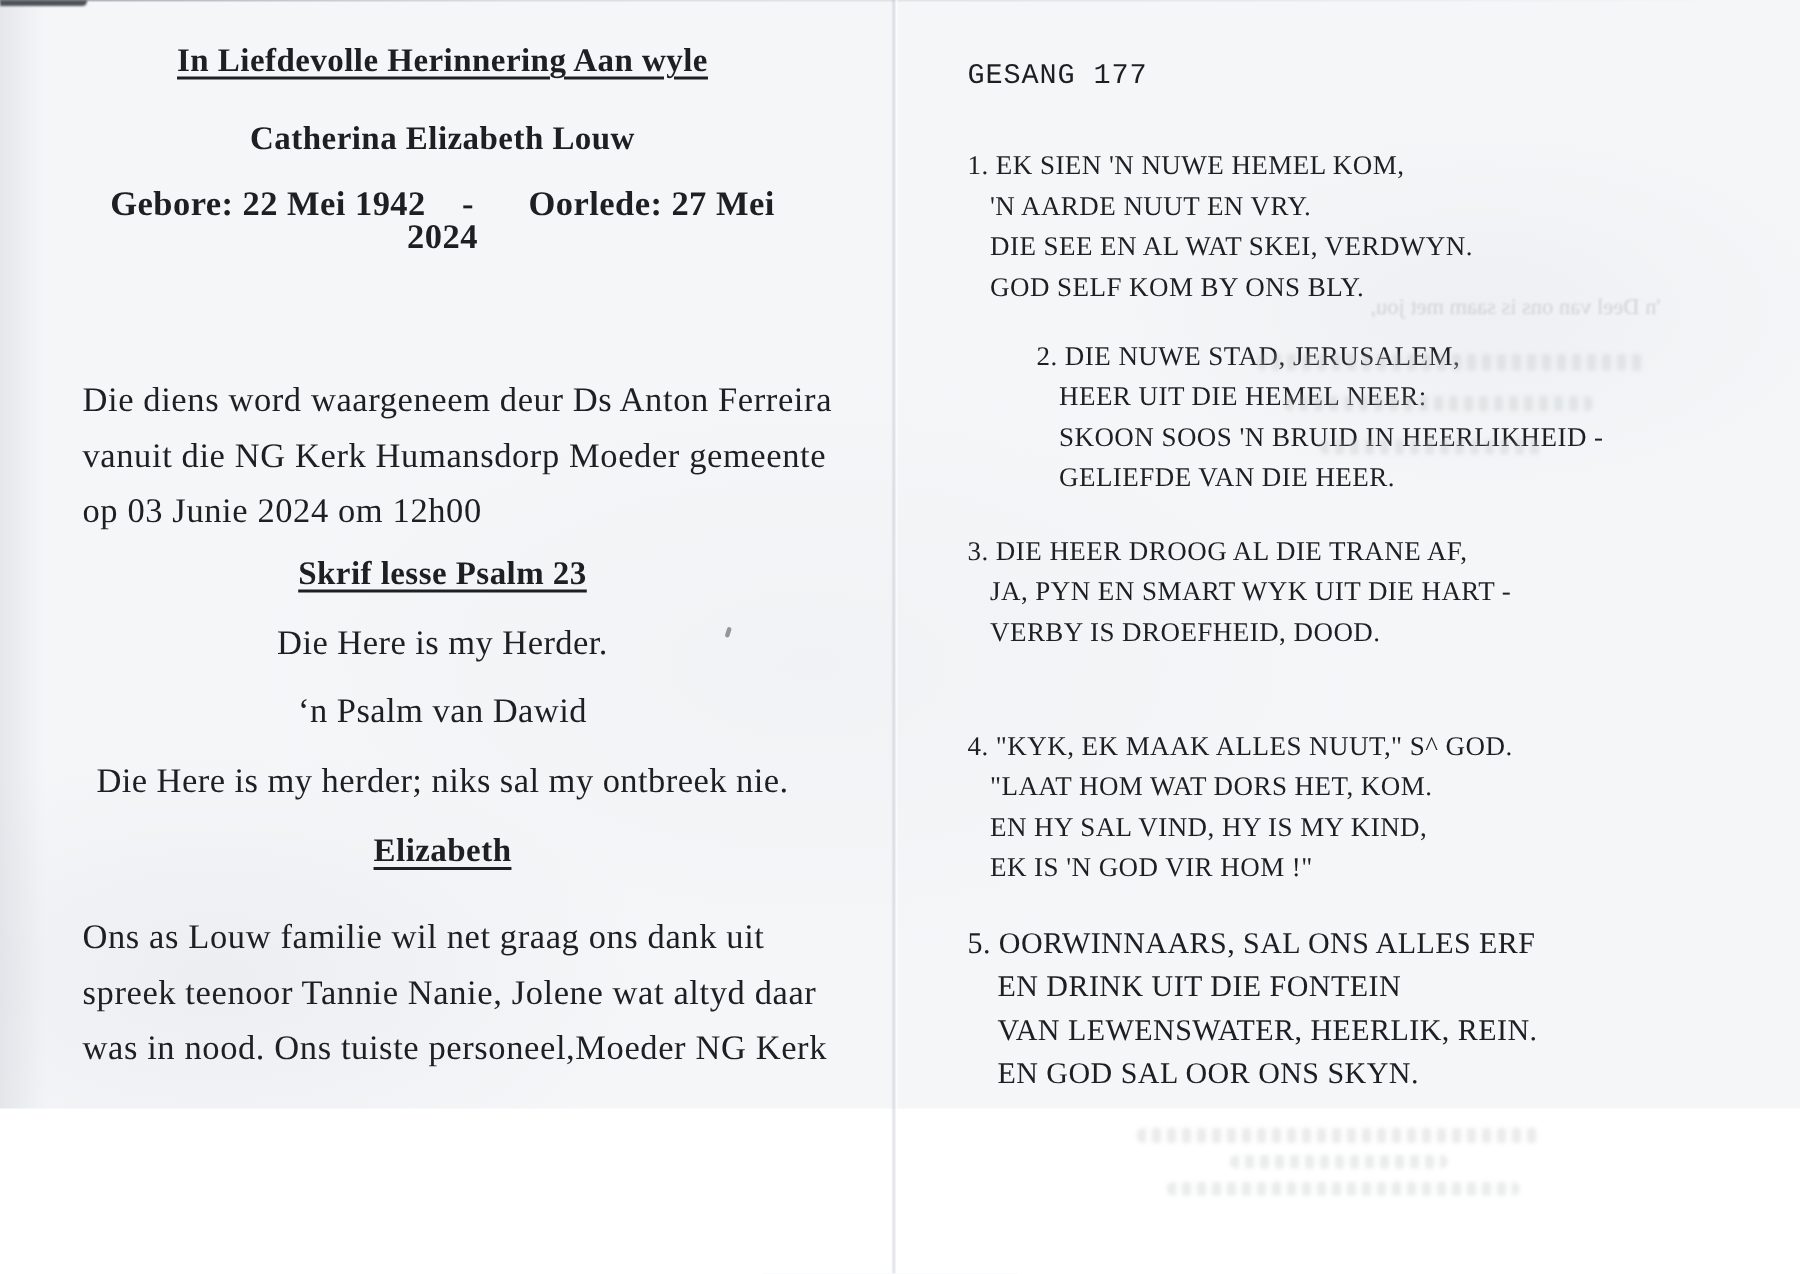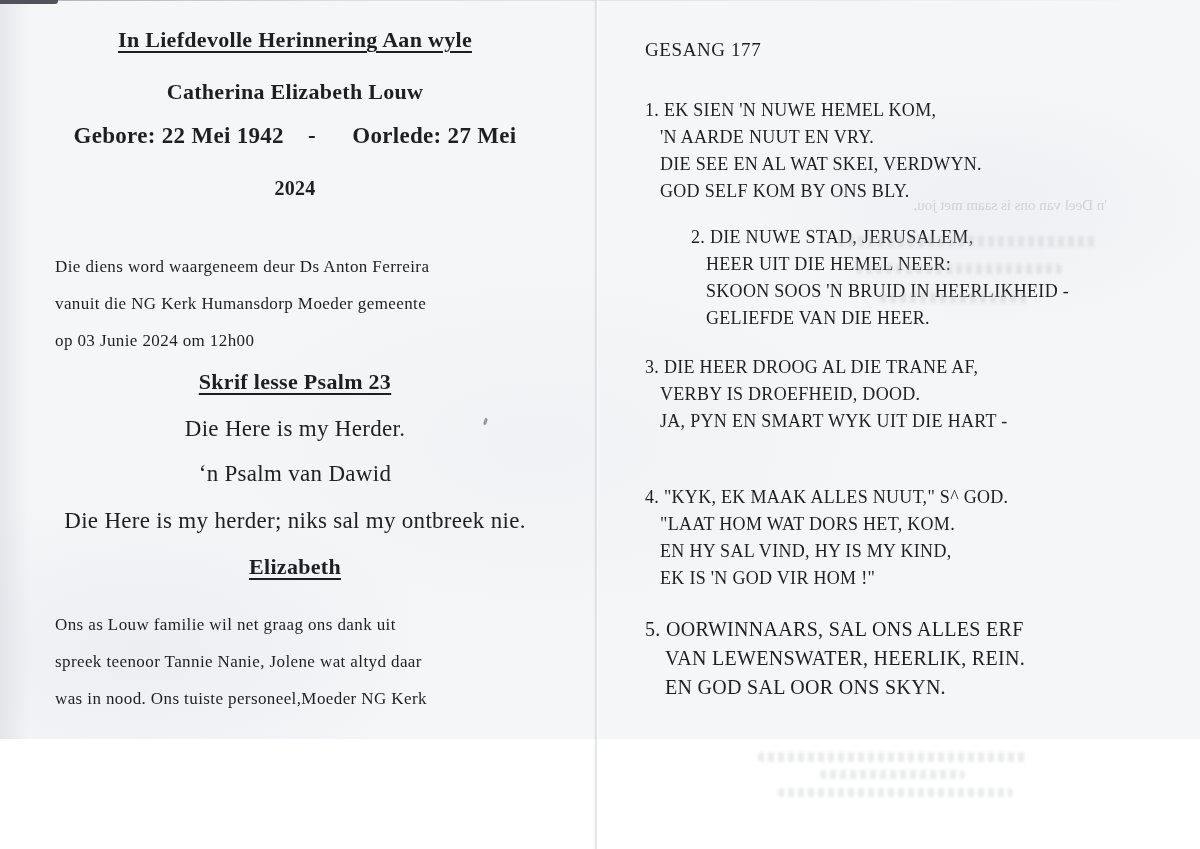--- a/index.html
+++ b/index.html
@@ -34,31 +34,31 @@
     font-weight: bold;
     font-size: 22px;
     letter-spacing: 0.3px;
     white-space: nowrap;
   }
   .underline {
     text-decoration: underline;
     text-decoration-thickness: 2px;
     text-underline-offset: 4px;
   }
-  .body-block { font-size: 17px; letter-spacing: 0.4px; line-height: 37px; }
+  .body-block { font-size: 23px; letter-spacing: 0.4px; line-height: 37px; }
   .body-line  { white-space: nowrap; }
   .centered-line {
     text-align: center;
     font-size: 23px;
     letter-spacing: 0.3px;
     white-space: nowrap;
   }
 
   
-  .hymn-title { font-size: 19px; letter-spacing: 0.6px; }
+  .hymn-title { font-size: 19px; letter-spacing: 0.6px; font-family: Liberation Mono, monospace; }
   .verse { font-size: 18px; letter-spacing: 0.3px; line-height: 27px; }
   .verse-5 { font-size: 20px; line-height: 29px; }
   .vline { white-space: nowrap; }
   .vline.cont { padding-left: 15px; }
   .verse-5 .vline.cont { padding-left: 20px; }
 
   
   .crease {
     position: absolute;
     left: 594px; top: 0;
@@ -118,21 +118,21 @@
   <div class="speck"></div>
 
   <section class="page page-left">
 
     <div class="abs heading underline" style="top:27px;">In Liefdevolle Herinnering Aan wyle</div>
 
     <div class="abs heading" style="top:79px;">Catherina Elizabeth Louw</div>
 
     <div class="abs heading" style="top:123px; font-size:23px;">Gebore: 22 Mei 1942&nbsp;&nbsp;&nbsp;&nbsp;-&nbsp;&nbsp;&nbsp;&nbsp;&nbsp;&nbsp;Oorlede: 27 Mei</div>
 
-    <div class="abs heading" style="top:177px; font-size:20px;">2024</div>
+    <div class="abs heading" style="top:145px; font-size:23px;">2024</div>
 
     <div class="abs body-block" style="top:248px; padding-left:45px;">
       <div class="body-line">Die diens word waargeneem deur Ds Anton Ferreira</div>
       <div class="body-line">vanuit die NG Kerk Humansdorp Moeder gemeente</div>
       <div class="body-line">op 03 Junie 2024 om 12h00</div>
     </div>
 
     <div class="abs heading underline" style="top:369px;">Skrif lesse Psalm 23</div>
 
     <div class="abs centered-line" style="top:416px;">Die Here is my Herder.</div>
@@ -162,33 +162,34 @@
 
     <div class="abs verse" style="top:224px;margin-left:46px;">
       <div class="vline">2. DIE NUWE STAD, JERUSALEM,</div>
       <div class="vline cont">HEER UIT DIE HEMEL NEER:</div>
       <div class="vline cont">SKOON SOOS 'N BRUID IN HEERLIKHEID -</div>
       <div class="vline cont">GELIEFDE VAN DIE HEER.</div>
     </div>
 
     <div class="abs verse" style="top:354px;">
       <div class="vline">3. DIE HEER DROOG AL DIE TRANE AF,</div>
+      <div class="vline cont">JA, PYN EN SMART WYK UIT DIE HART -</div>
       <div class="vline cont">VERBY IS DROEFHEID, DOOD.</div>
-      <div class="vline cont">JA, PYN EN SMART WYK UIT DIE HART -</div>
     </div>
 
     <div class="abs verse" style="top:484px;">
       <div class="vline">4. "KYK, EK MAAK ALLES NUUT," S^ GOD.</div>
       <div class="vline cont">"LAAT HOM WAT DORS HET, KOM.</div>
       <div class="vline cont">EN HY SAL VIND, HY IS MY KIND,</div>
       <div class="vline cont">EK IS 'N GOD VIR HOM !"</div>
     </div>
 
     <div class="abs verse verse-5" style="top:615px;">
       <div class="vline">5. OORWINNAARS, SAL ONS ALLES ERF</div>
+      <div class="vline cont">EN DRINK UIT DIE FONTEIN</div>
       <div class="vline cont">VAN LEWENSWATER, HEERLIK, REIN.</div>
       <div class="vline cont">EN GOD SAL OOR ONS SKYN.</div>
     </div>
 
   </section>
 
   <div class="ghost-text" style="left:845px; top:197px; width:262px;">'n Deel van ons is saam met jou,</div>
   <div class="ghost-smudge" style="left:838px; top:236px; width:260px; height:11px;"></div>
   <div class="ghost-smudge" style="left:856px; top:264px; width:206px; height:10px;"></div>
   <div class="ghost-smudge" style="left:880px; top:293px; width:150px; height:10px;"></div>

